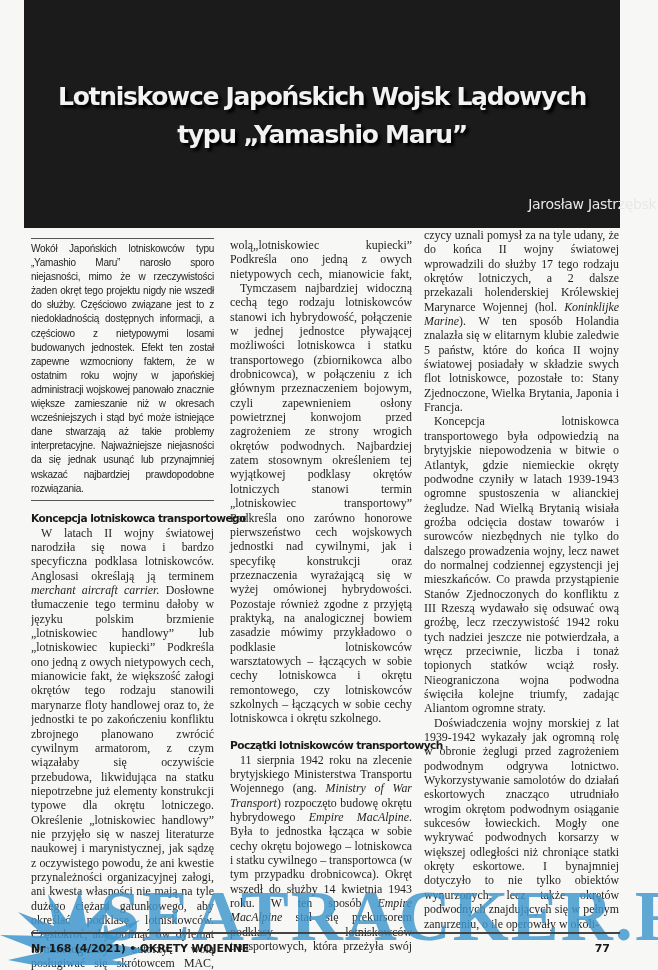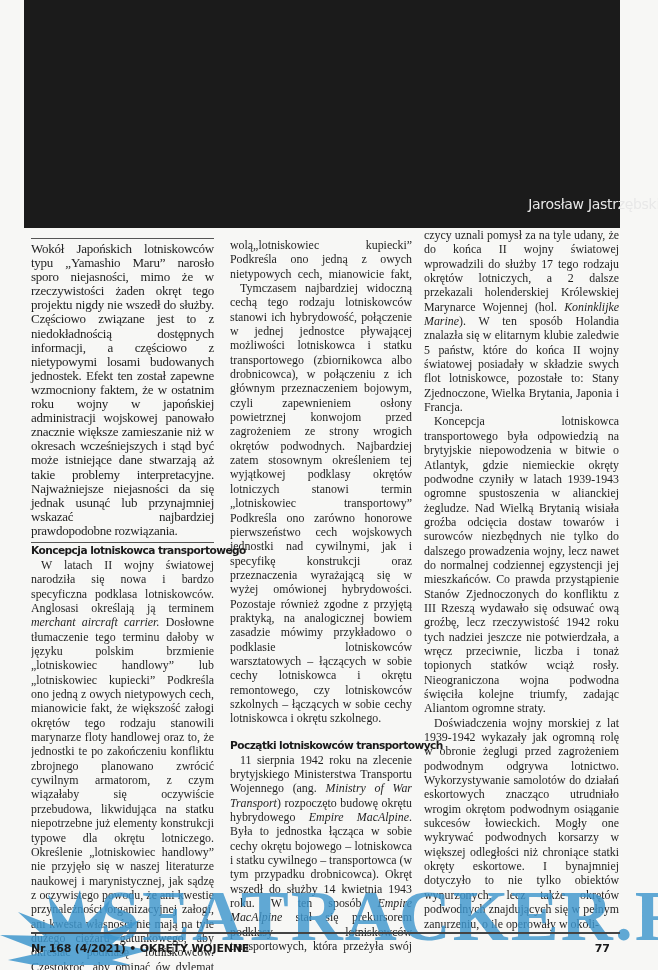--- a/index.html
+++ b/index.html
@@ -27,23 +27,23 @@
   .col {
     position: absolute; top: 238px; font-family: "Liberation Serif", serif;
     font-size: 11.9px; line-height: 14.35px; text-align: justify; color: #1f1f1f;
   }
   .col p { margin: 0; text-indent: 10px; hyphens: manual; }
   .col p.noindent { text-indent: 0; }
   .col-left { left: 31px; width: 183px; }
   .col-mid { left: 230px; width: 182px; }
   .col-right { left: 424px; width: 195px; top: 228px; }
   .lead {
-    font-family: Liberation Serif, serif; font-size: 13px; line-height: 14.1px;
+    font-family: Liberation Sans, sans-serif; font-size: 10px; line-height: 14.1px;
     letter-spacing: -0.25px; text-align: justify; padding-top: 3px; padding-bottom: 4px;
-    border-top: 1.5px solid #555; border-bottom: 1.5px solid #555; 
+    border-top: 1.5px solid #555; border-bottom: 1.5px solid #555; margin-bottom: 10px;
   }
   .lead p { text-indent: 0; }
   h2 {
     font-family: "DejaVu Sans", sans-serif; font-weight: bold; font-size: 10.6px;
     letter-spacing: -0.55px; margin: 0 0 0 0; line-height: 15px; color: #1a1a1a;
     white-space: nowrap;
   }
   .gap { height: 12px; }
   i { font-style: italic; }
   .footer-rule {
@@ -63,20 +63,24 @@
   .wm-text {
     position: absolute; left: 100px; top: 880px; font-family: "Liberation Serif", serif;
     font-size: 72px; line-height: 72px; letter-spacing: 2px; color: rgba(62,150,205,0.82);
     font-weight: bold; white-space: nowrap; pointer-events: none;
   }
 </style>
 </head>
 <body>
 
 <div class="title-box">
+  <div class="title-main">
+    <span>Lotniskowce Japońskich Wojsk Lądowych</span>
+    <span>typu „Yamashio Maru”</span>
+  </div>
   <div class="author">Jarosław Jastrzębski</div>
 </div>
 
 <div class="col col-left">
   <div class="lead">
     <p>Wokół Japońskich lotniskowców typu „Yamashio Maru” narosło sporo niejasności, mimo że w rzeczywistości żaden okręt tego projektu nigdy nie wszedł do służby. Częściowo związane jest to z niedokładnością dostępnych informacji, a częściowo z nietypowymi losami budowanych jednostek. Efekt ten został zapewne wzmocniony faktem, że w ostatnim roku wojny w japońskiej administracji wojskowej panowało znacznie większe zamieszanie niż w okresach wcześniejszych i stąd być może istniejące dane stwarzają aż takie problemy interpretacyjne. Najważniejsze niejasności da się jednak usunąć lub przynajmniej wskazać najbardziej prawdopodobne rozwiązania.</p>
   </div>
   <h2>Koncepcja lotniskowca transportowego</h2>
   <p style="height: 455px; overflow: hidden;"><span>W latach II wojny światowej narodziła się nowa i bardzo specyficzna podklasa lotniskowców. Anglosasi określają ją terminem </span><i>merchant aircraft carrier.</i><span> Dosłowne tłumaczenie tego terminu dałoby w języku polskim brzmienie „lotniskowiec handlowy” lub „lotniskowiec kupiecki” Podkreśla ono jedną z owych nietypowych cech, mianowicie fakt, że większość załogi okrętów tego rodzaju stanowili marynarze floty handlowej oraz to, że jednostki te po zakończeniu konfliktu zbrojnego planowano zwrócić cywilnym armatorom, z czym wiązałaby się oczywiście przebudowa, likwidująca na statku niepotrzebne już elementy konstrukcji typowe dla okrętu lotniczego. Określenie „lotniskowiec handlowy” nie przyjęło się w naszej literaturze naukowej i marynistycznej, jak sądzę z oczywistego powodu, że ani kwestie przynależności organizacyjnej załogi, ani kwesta własności nie mają na tyle dużego ciężaru gatunkowego, aby określać podklasę lotniskowców. Częstokroć, aby ominąć ów dylemat terminologiczny autorzy wolą posługiwać się skrótowcem MAC, bez wchodzenia w znaczenie tego terminu, lub wolą dokonać szerszego opisu niż sięgać po tak nieadekwatny termin. Trudności klasyfikacyjne jednak pozostają.</span></p>
 </div>

